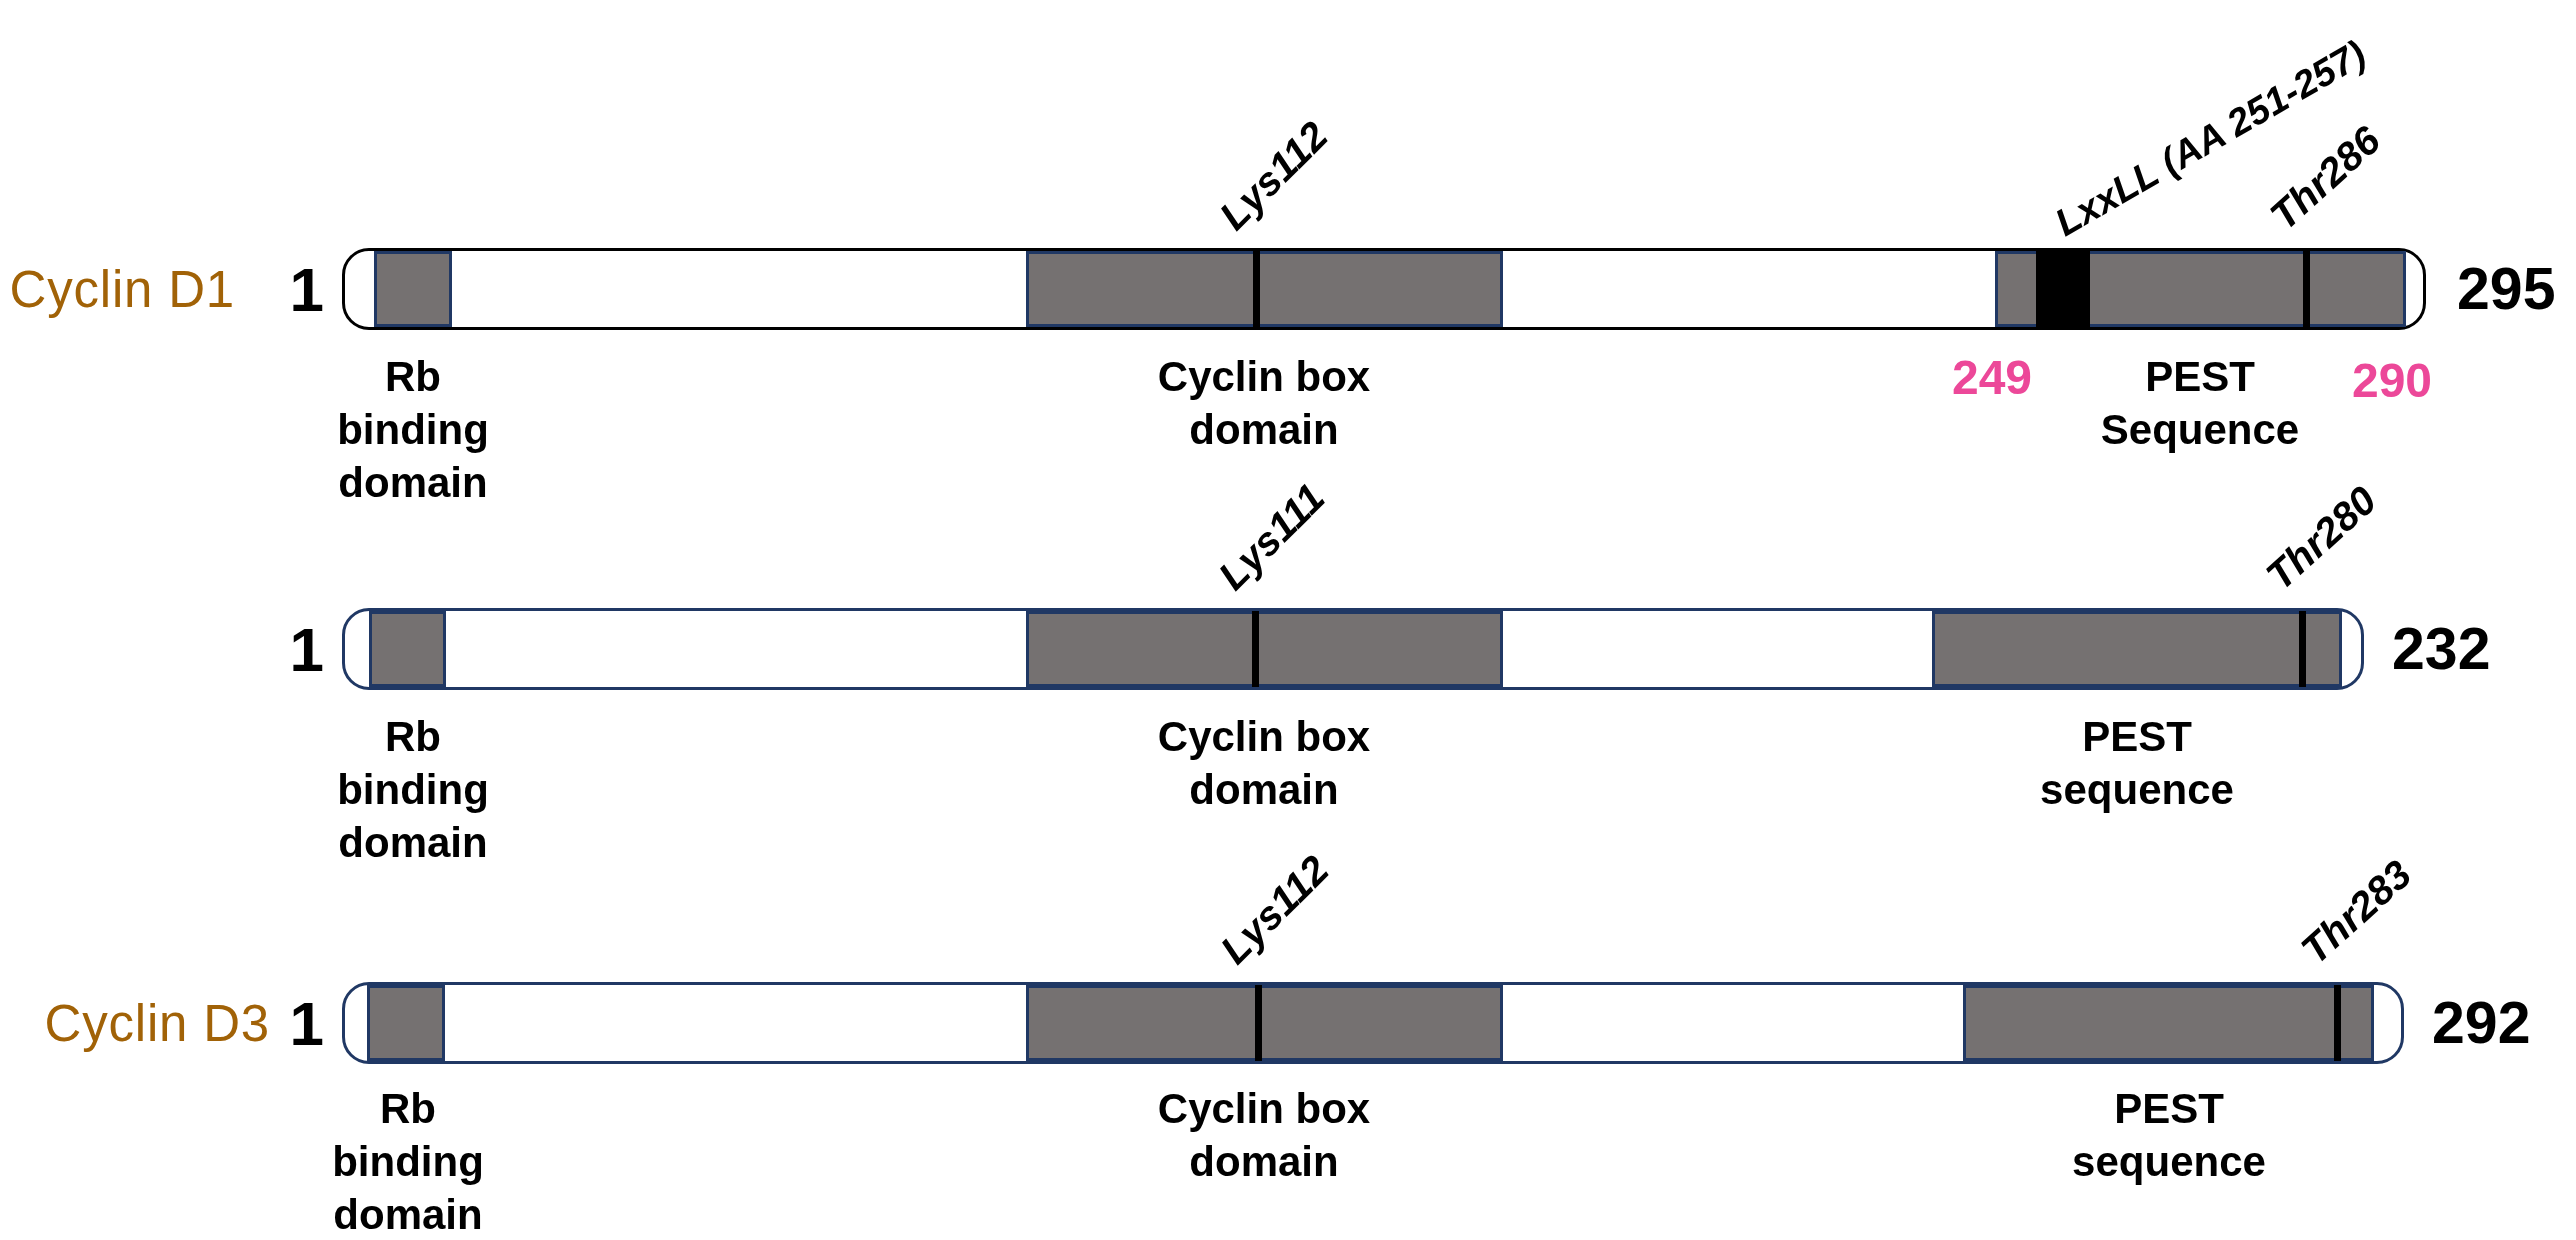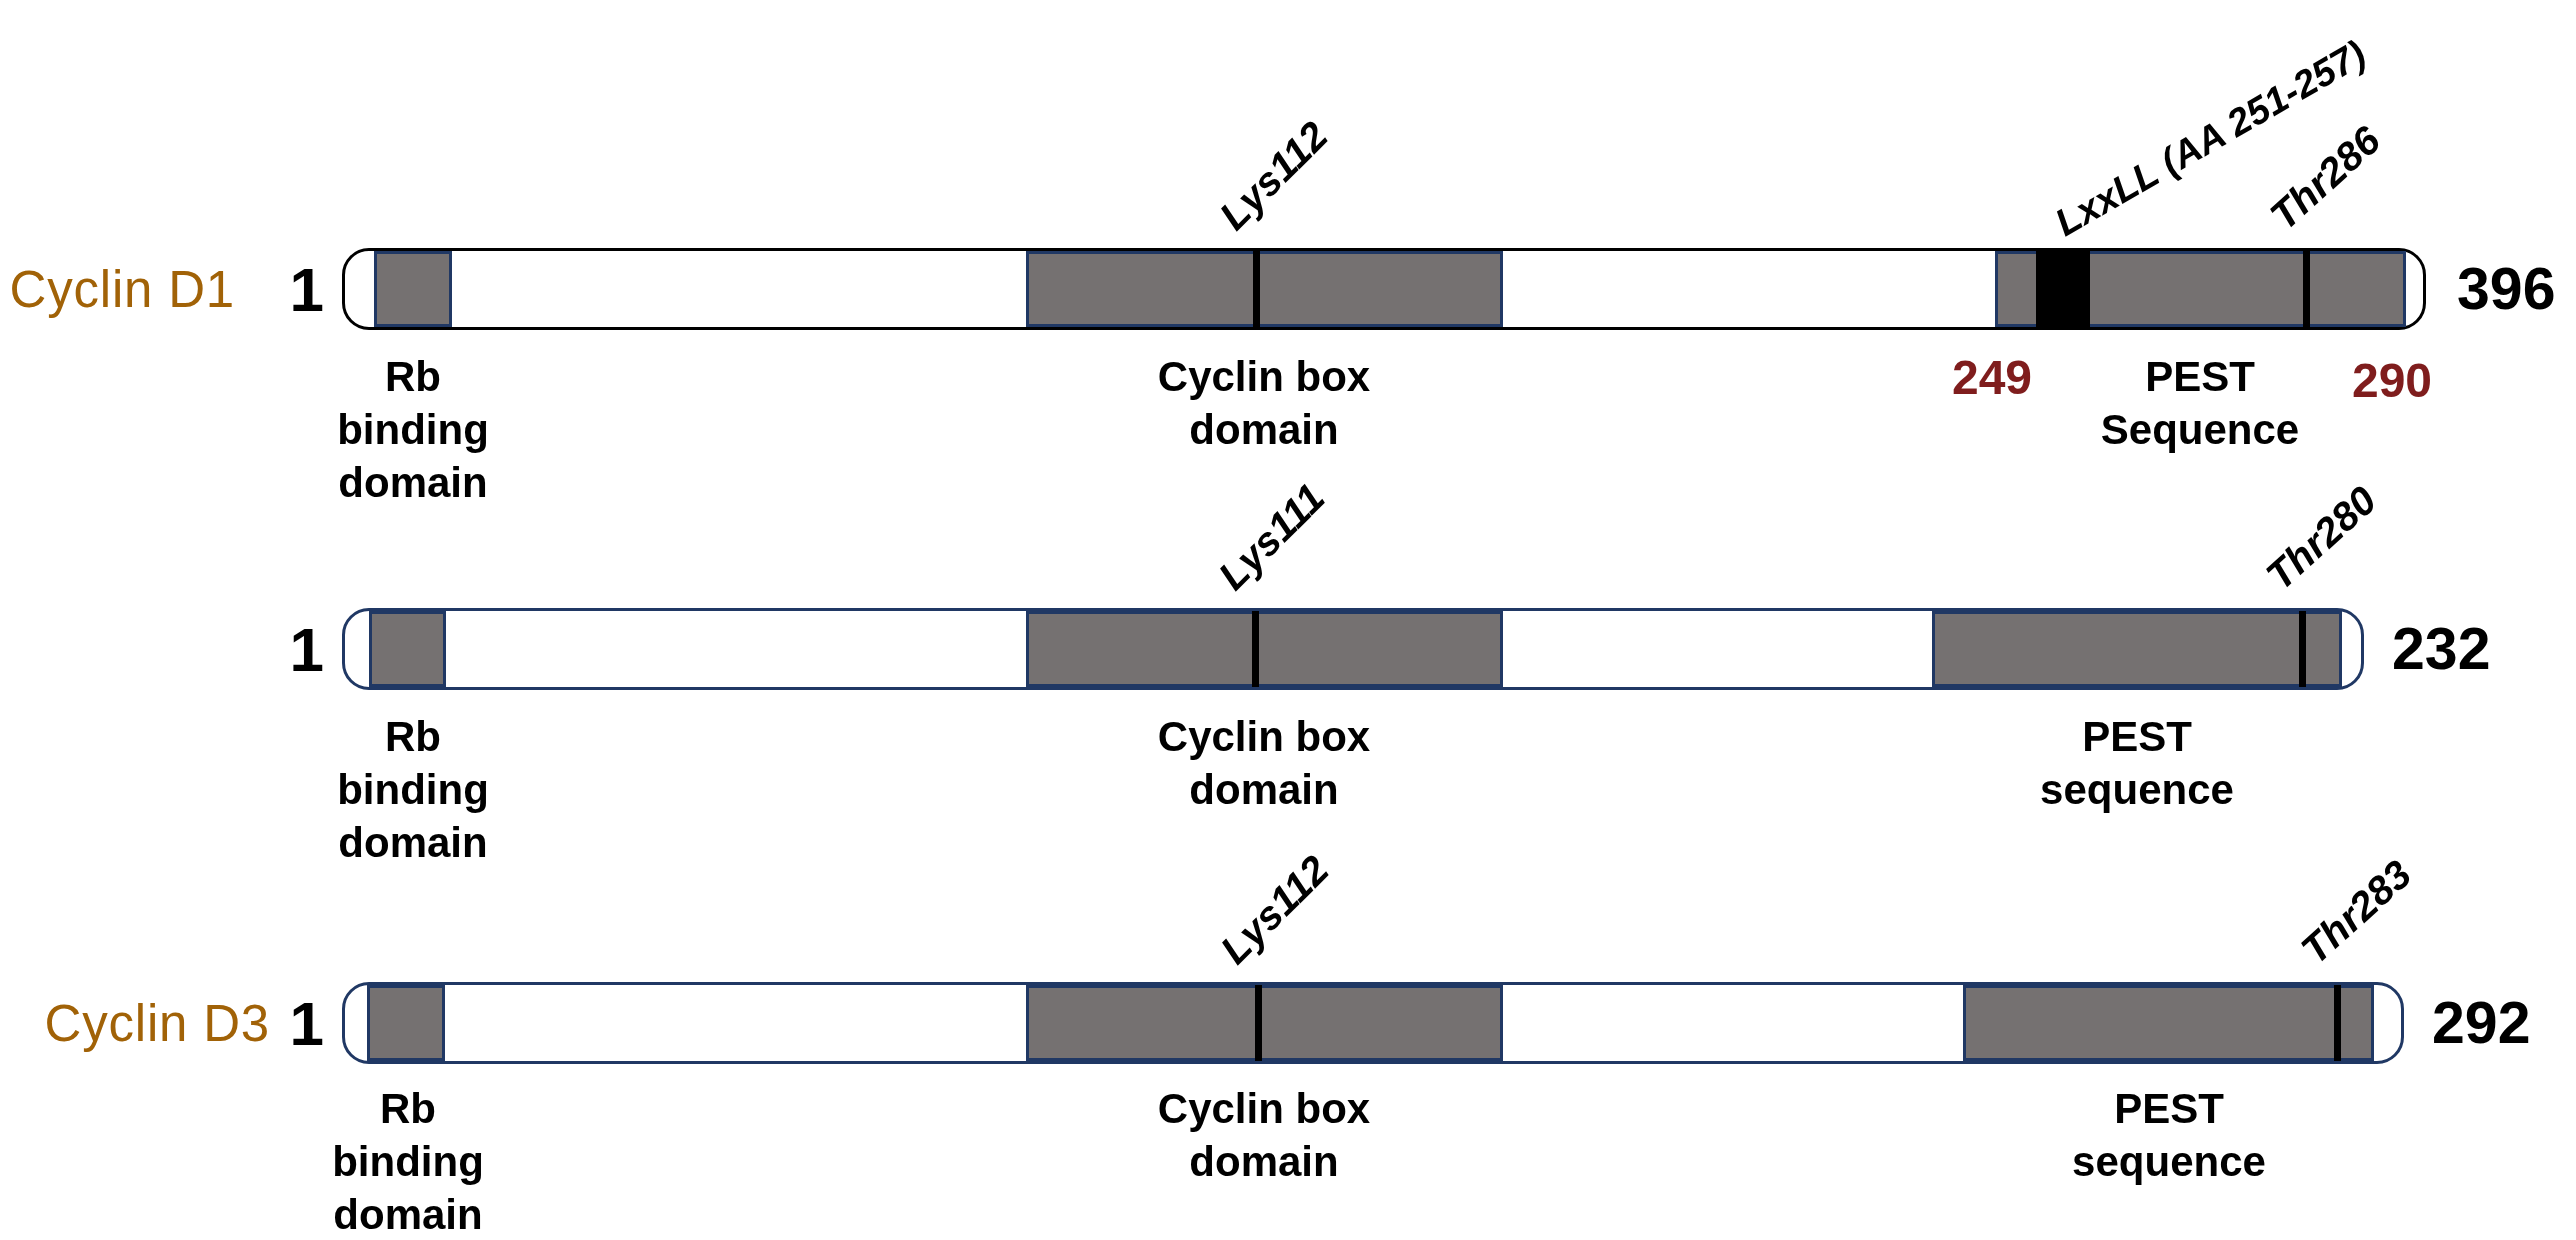--- a/index.html
+++ b/index.html
@@ -31,40 +31,40 @@
   .rot{position:absolute;transform-origin:left bottom;white-space:nowrap;
     font-weight:700;font-style:italic;color:#000;}
   .rot.f50{font-size:40px;line-height:43px;height:43px;}
   .rot.f48{font-size:38px;line-height:42px;height:42px;}
   .r45{transform:rotate(-45deg);}
   .r42{transform:rotate(-42deg);}
   .r30{transform:rotate(-30deg);}
 
   
   .lbl{position:absolute;width:400px;text-align:center;font-size:42px;font-weight:700;line-height:53px;color:#000;}
-  .coord{position:absolute;width:160px;text-align:center;font-size:48px;font-weight:700;color:#7f1d1d;}
+  .coord{position:absolute;width:160px;text-align:center;font-size:48px;font-weight:700;color:#ec4899;}
 </style>
 </head>
 <body>
 
 <div class="canvas">
 
   <div class="row-name" style="top:248px;">Cyclin D1</div>
   <div class="num-start" style="left:212px;top:248px;">1</div>
 
   <div class="bar black-outline" style="left:342px;top:248px;width:2078px;">
     <div class="dom" style="left:29px;width:78px;"></div>
     <div class="dom" style="left:681px;width:477px;"></div>
     <div class="dom" style="left:1650px;width:411px;"></div>
     <div class="motif" style="left:1691px;width:54px;"></div>
     <div class="tick" style="left:908px;"></div>
     <div class="tick" style="left:1958px;"></div>
   </div>
 
-  <div class="num-end" style="left:2457px;top:248px;">396</div>
+  <div class="num-end" style="left:2457px;top:248px;">295</div>
 
   <div class="rot f50 r45" style="left:1242px;top:195px;">Lys112</div>
   <div class="rot f48 r30" style="left:2069px;top:202px;">LxxLL (AA 251-257)</div>
   <div class="rot f50 r42" style="left:2291px;top:195px;">Thr286</div>
 
   <div class="lbl" style="left:213px;top:350px;">
     <span style="display:block">Rb</span>
     <span style="display:block">binding</span>
     <span style="display:block">domain</span>
   </div>

